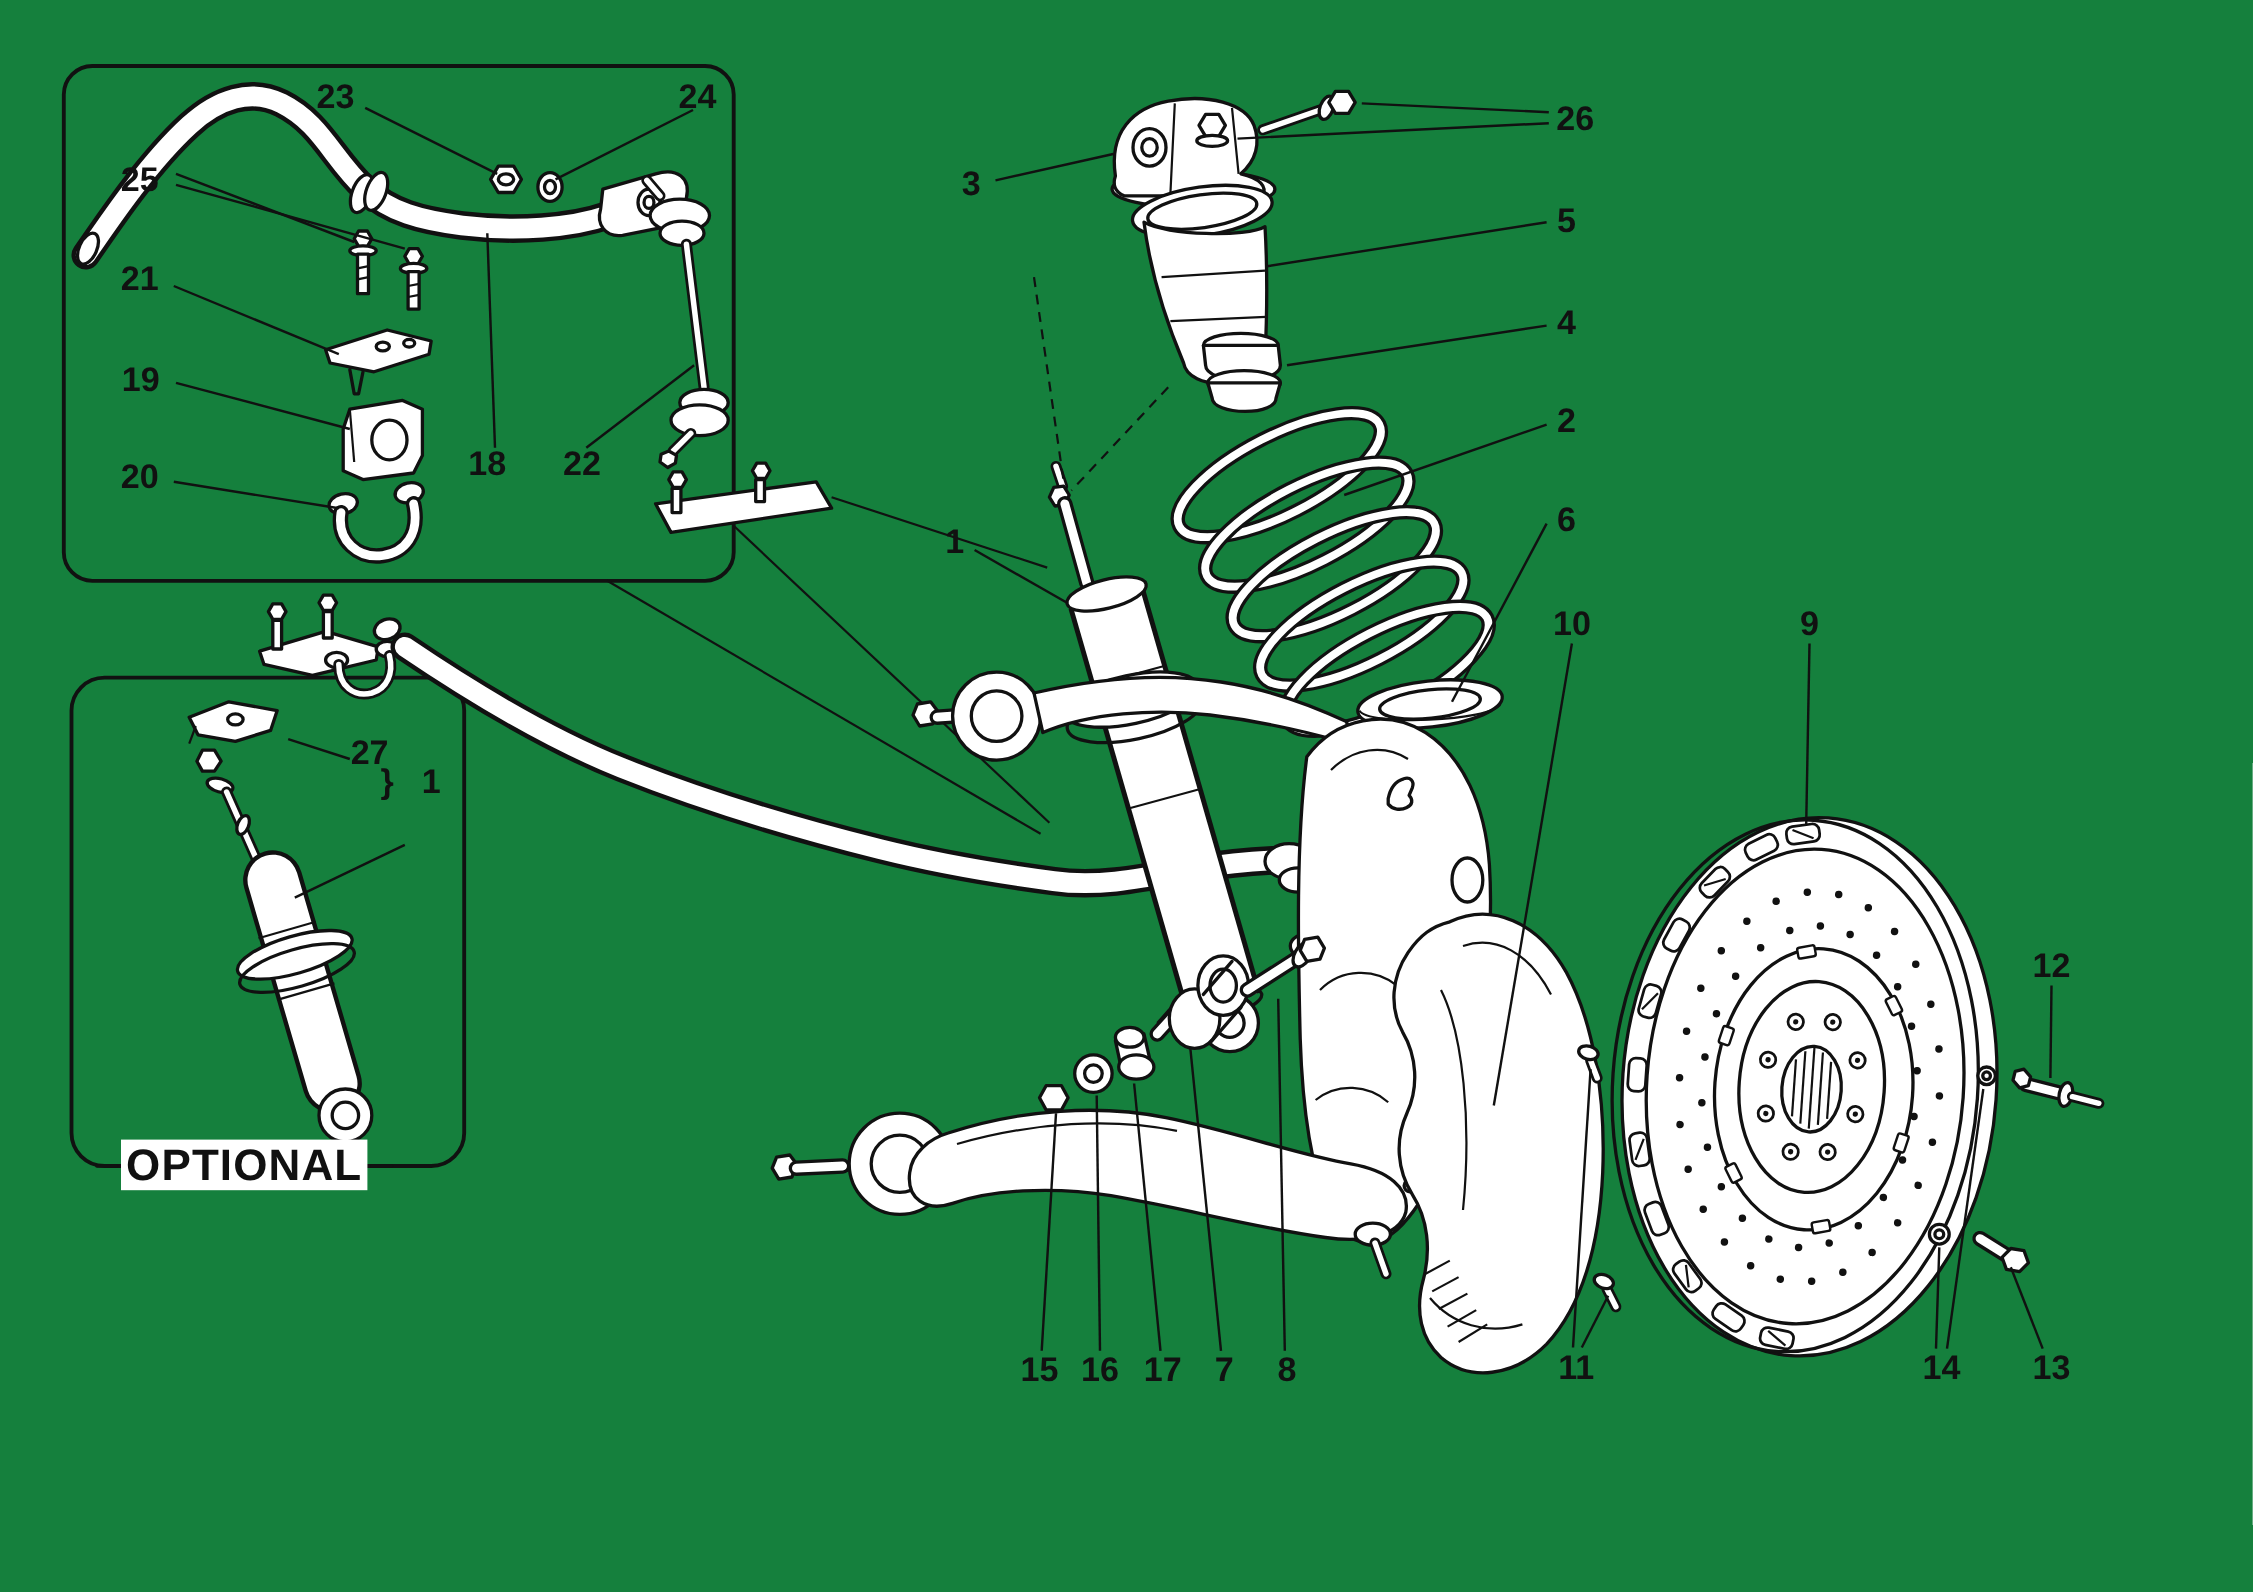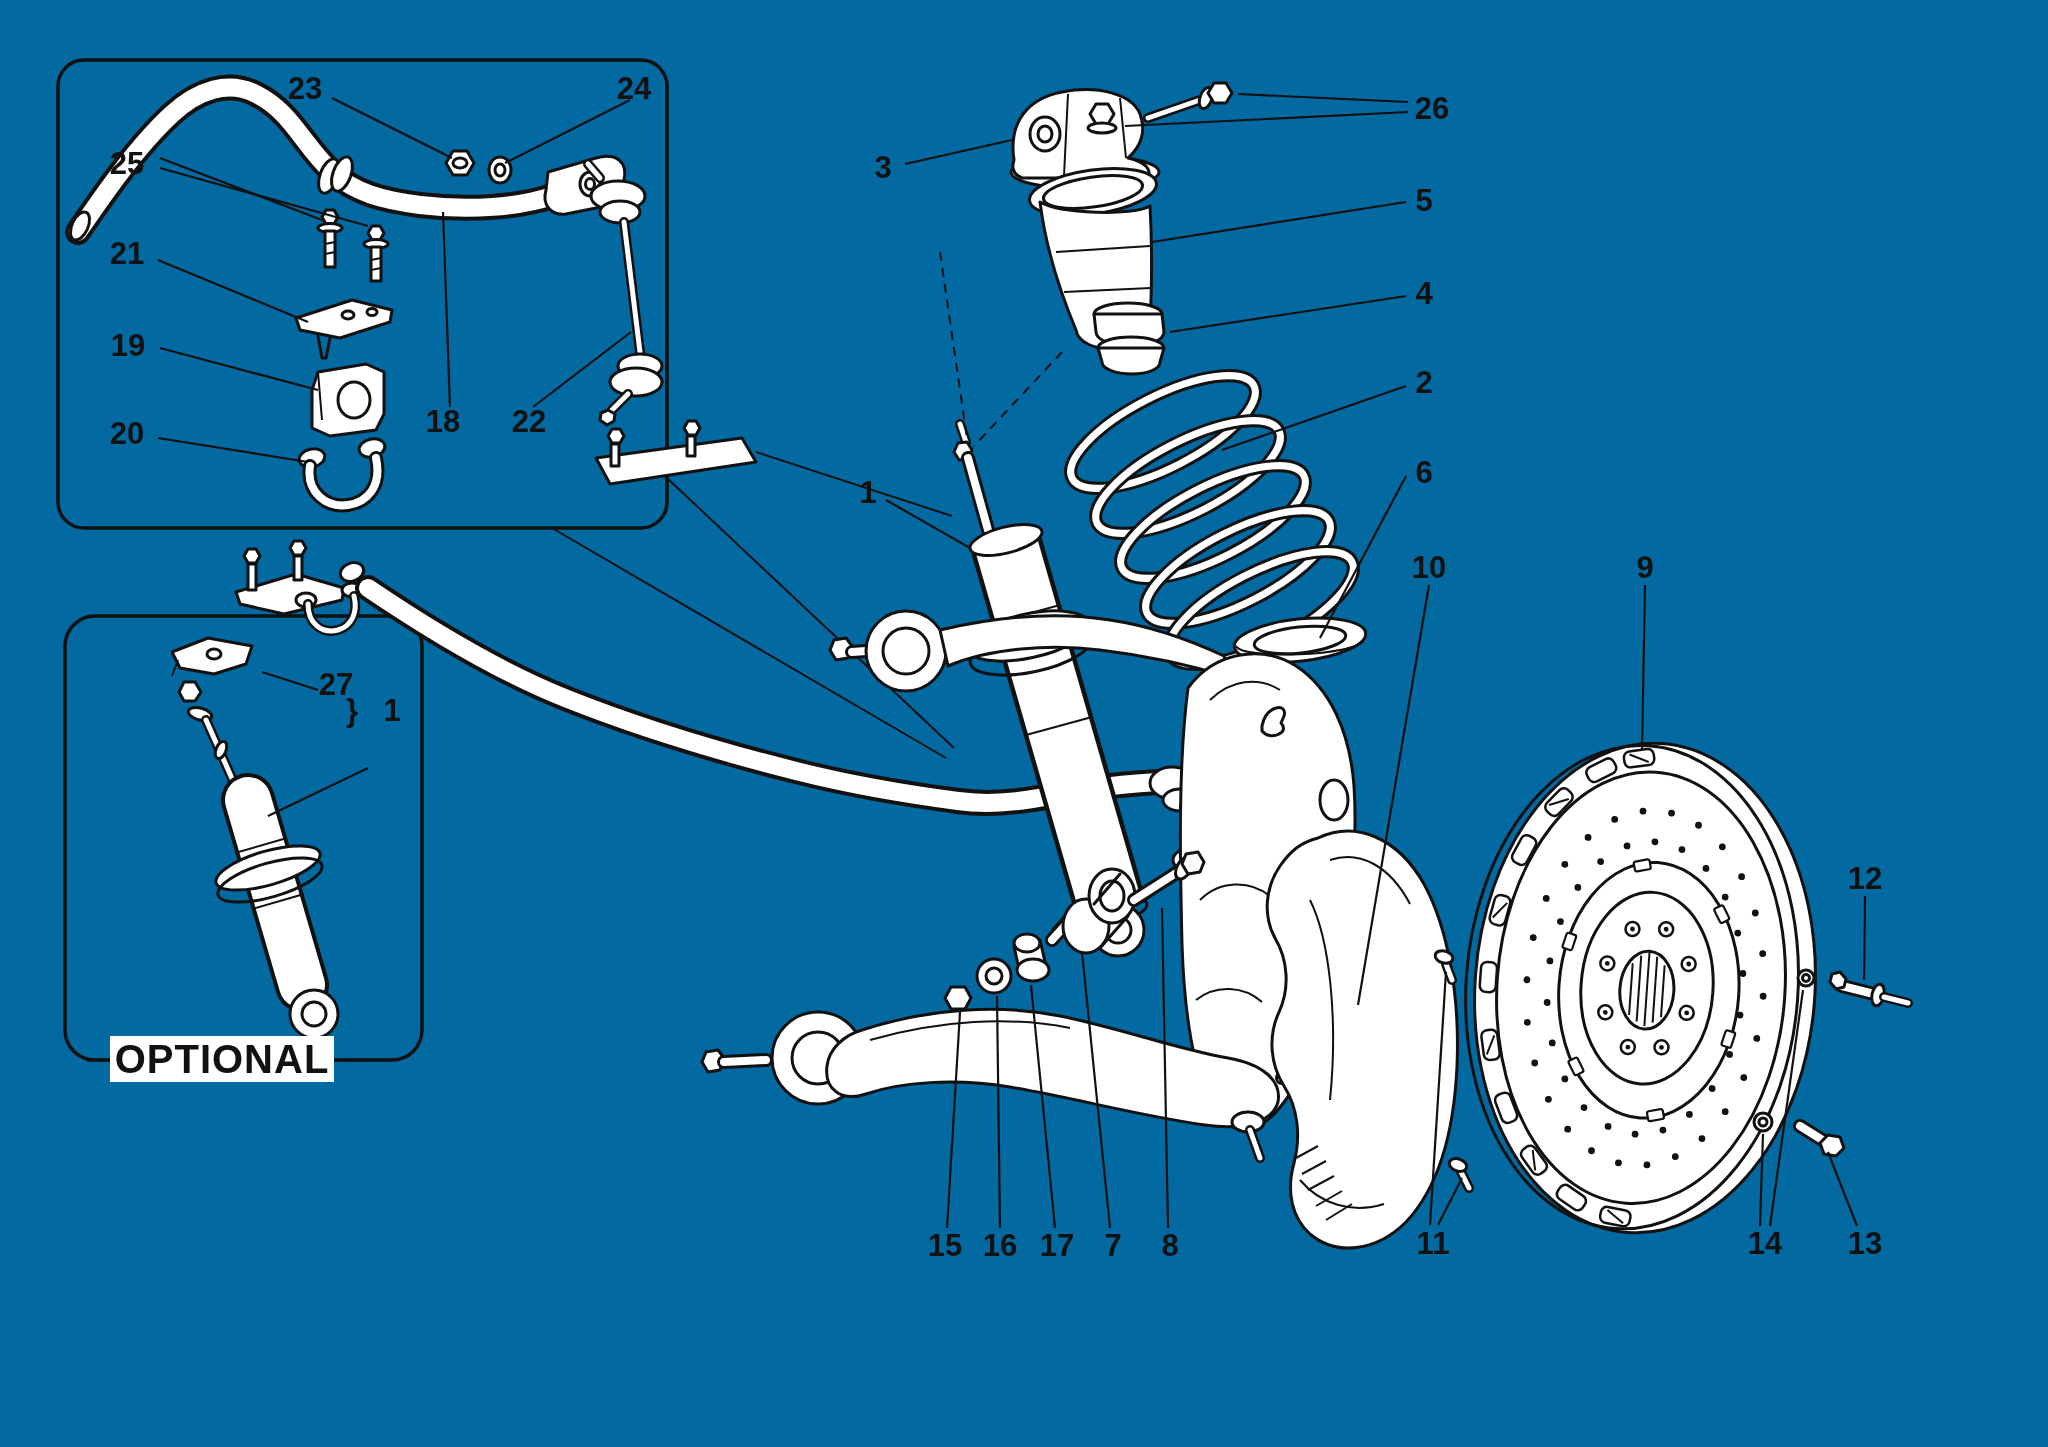--- a/index.html
+++ b/index.html
@@ -1,16 +1,16 @@
 <!DOCTYPE html>
 <html><head>
 <meta charset="utf-8">
 <style>
   html,body{margin:0;padding:0;background:#fff;}
-  #stage{position:relative;width:2048px;height:1447px;background:#0369a1;font-family:"Liberation Sans",sans-serif;}
+  #stage{position:relative;width:2048px;height:1447px;background:#15803d;font-family:"Liberation Sans",sans-serif;}
   svg{position:absolute;inset:0;}
   .ink{stroke:#111;fill:none;stroke-width:3;stroke-linejoin:round;stroke-linecap:round;}
   .inkf{stroke:#111;fill:#fff;stroke-width:3;stroke-linejoin:round;}
   .thin{stroke:#111;fill:none;stroke-width:2;}
   .tube-o{fill:none;stroke:#111;stroke-width:26;stroke-linecap:round;}
   .tube-i{fill:none;stroke:#fff;stroke-width:18;stroke-linecap:round;}
   .t2o{fill:none;stroke:#111;stroke-width:14;stroke-linecap:round;}
   .t2i{fill:none;stroke:#fff;stroke-width:8;stroke-linecap:round;}
   .t3o{fill:none;stroke:#111;stroke-width:10;stroke-linecap:round;}
   .t3i{fill:none;stroke:#fff;stroke-width:5;stroke-linecap:round;}

